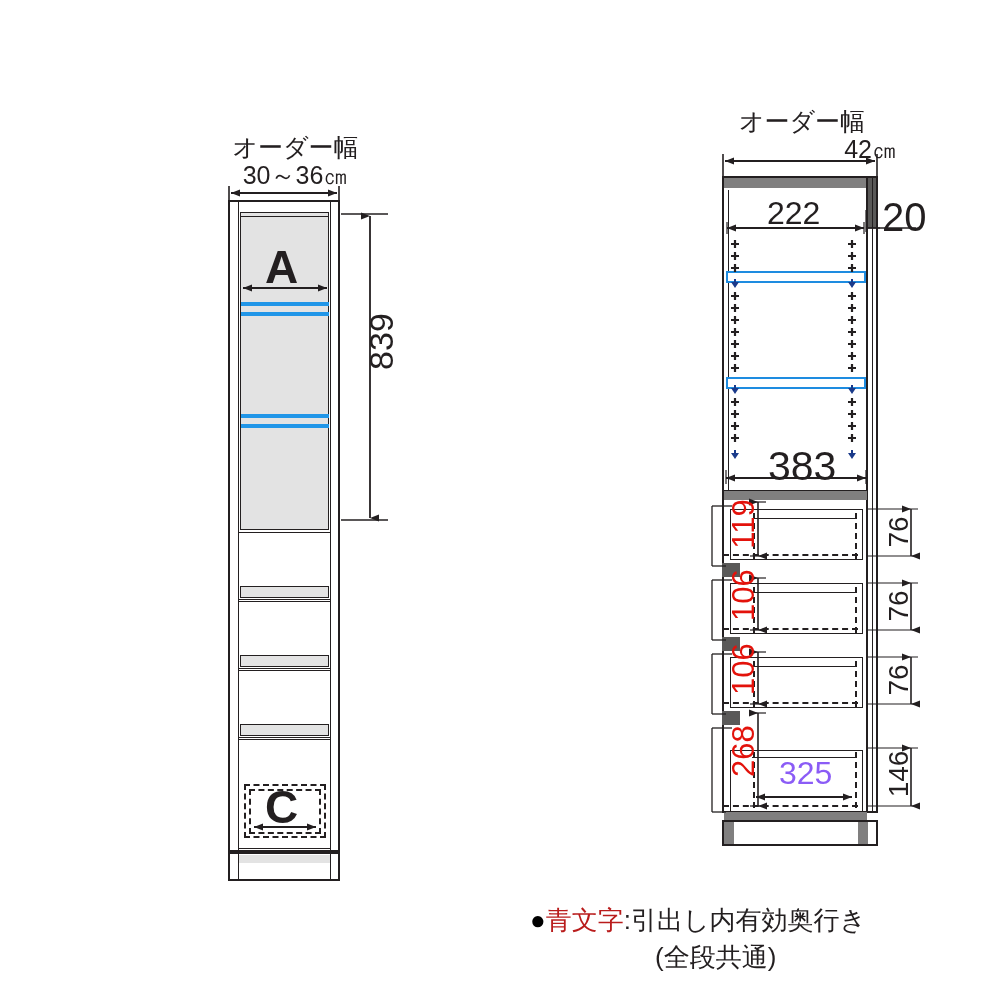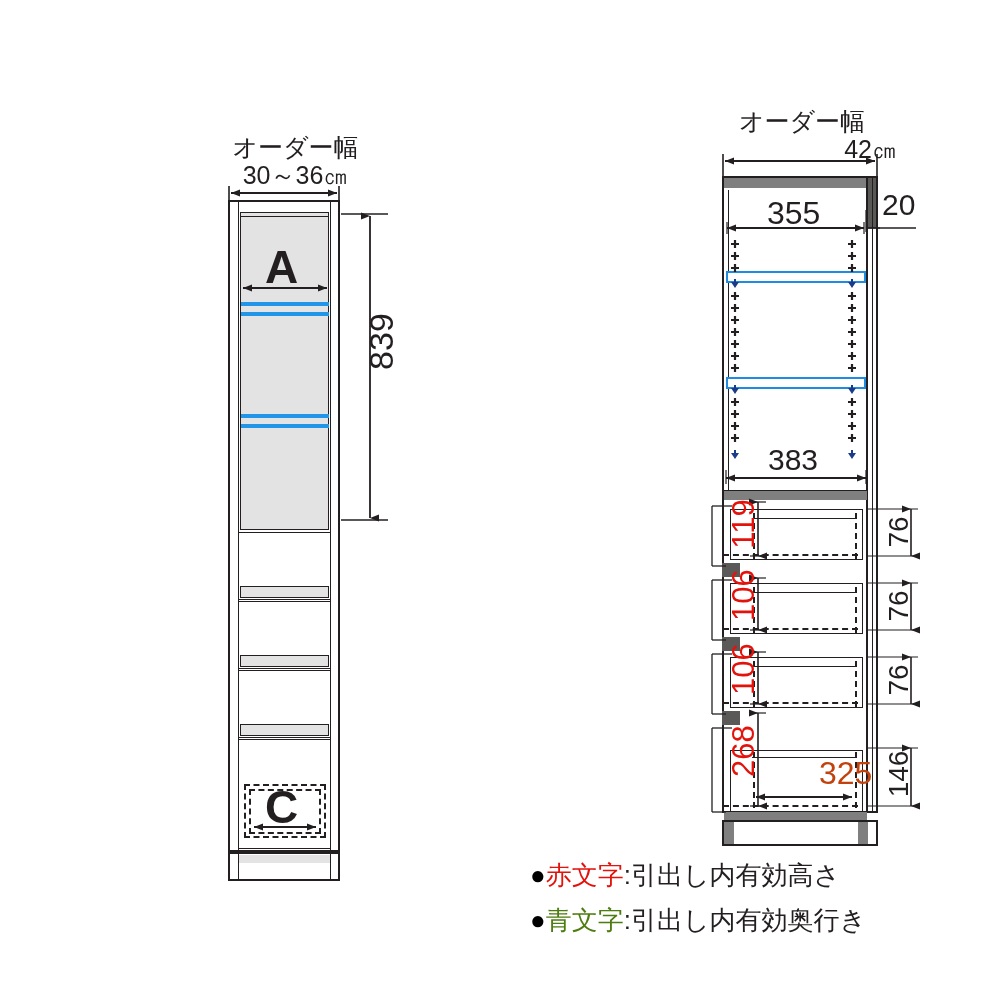--- a/index.html
+++ b/index.html
@@ -20,21 +20,21 @@
   
   .title{
     position:absolute;font-size:25px;letter-spacing:0px;
     font-weight:400;color:#231f20;white-space:nowrap;text-align:center;
   }
   .dimtxt{
     position:absolute;font-size:27px;color:#231f20;white-space:nowrap;
     letter-spacing:0px;
   }
   .dimtxt.red{color:#e3120b;}
-  .dimtxt.blue{color:#c2410c;margin-left:40px;}
+  .dimtxt.blue{color:#8b5cf6;}
   .rot90{transform:rotate(-90deg);}
   .letterbig{
     position:absolute;font-size:46px;font-weight:700;color:#231f20;
     white-space:nowrap;
   }
 
   
   .panel-gray{position:absolute;background:#e3e3e3;}
   .panel-dark{position:absolute;background:#807f7f;}
   .panel-darker{position:absolute;background:#5a5958;}
@@ -48,21 +48,21 @@
   .blueshelf{position:absolute;background:#ffffff;border:2px solid #1e8ce0;box-sizing:border-box;}
   .bluebar{position:absolute;background:#2196e8;}
 
   
   svg.ov{position:absolute;left:0;top:0;width:1000px;height:1000px;overflow:visible;pointer-events:none;}
 
   
   .legend{position:absolute;font-size:26px;white-space:nowrap;color:#231f20;}
   .legend .bullet{font-size:26px;color:#000;}
   .legend .red{color:#e3120b;}
-  .legend .blue{color:#4d7c0f;}
+  .legend .blue{color:#b91c1c;}
 </style>
 </head>
 <body>
 
 <div class="stage">
 
   <div class="abs">
 
     <div class="title" style="left:223px;top:131px;width:145px;text-align:center;">オーダー幅</div>
     <div class="title" style="left:223px;top:159px;width:145px;">30～36㎝</div>
@@ -324,36 +324,34 @@
 
       <line x1="911" y1="509" x2="911" y2="556" stroke="#231f20" stroke-width="1.6" marker-start="url(#arD)" marker-end="url(#arU)"></line>
       <line x1="911" y1="583" x2="911" y2="630" stroke="#231f20" stroke-width="1.6" marker-start="url(#arD)" marker-end="url(#arU)"></line>
       <line x1="911" y1="657" x2="911" y2="704" stroke="#231f20" stroke-width="1.6" marker-start="url(#arD)" marker-end="url(#arU)"></line>
       <line x1="911" y1="748" x2="911" y2="806" stroke="#231f20" stroke-width="1.6" marker-start="url(#arD)" marker-end="url(#arU)"></line>
     </g>
   </svg>
 
   <div class="dimtxt rot90" style="left:341px;top:322px;width:80px;text-align:center;font-size:34px;">839</div>
 
-  <div class="dimtxt" style="left:767px;top:195px;font-size:32px;">355</div>
-  <div class="dimtxt" style="left:882px;top:188px;font-size:30px;">20</div>
-  <div class="dimtxt" style="left:768px;top:443px;font-size:30px;">383</div>
+  <div class="dimtxt" style="left:767px;top:195px;font-size:32px;">222</div>
+  <div class="dimtxt" style="left:882px;top:195px;font-size:40px;">20</div>
+  <div class="dimtxt" style="left:768px;top:443px;font-size:41px;">383</div>
 
   <div class="dimtxt red rot90" style="left:716px;top:506px;width:56px;text-align:center;font-size:31px;">119</div>
   <div class="dimtxt red rot90" style="left:711px;top:577px;width:66px;text-align:center;font-size:31px;">106</div>
   <div class="dimtxt red rot90" style="left:711px;top:651px;width:66px;text-align:center;font-size:31px;">106</div>
   <div class="dimtxt red rot90" style="left:711px;top:733px;width:66px;text-align:center;font-size:31px;">268</div>
 
   <div class="dimtxt blue" style="left:779px;top:755px;font-size:32px;font-weight:500;">325</div>
 
   <div class="dimtxt rot90" style="left:870px;top:516px;width:58px;text-align:center;font-size:28px;">76</div>
   <div class="dimtxt rot90" style="left:870px;top:590px;width:58px;text-align:center;font-size:28px;">76</div>
   <div class="dimtxt rot90" style="left:870px;top:664px;width:58px;text-align:center;font-size:28px;">76</div>
   <div class="dimtxt rot90" style="left:866px;top:758px;width:66px;text-align:center;font-size:28px;">146</div>
 
-  <div class="legend" style="left:530px;top:858px;">
-    <span class="bullet">●</span><span class="red">赤文字</span><span>:引出し内有効高さ</span>
-  </div>
   <div class="legend" style="left:530px;top:903px;">
     <span class="bullet">●</span><span class="blue">青文字</span><span>:引出し内有効奥行き</span>
   </div>
+  <div class="legend" style="left:655px;top:940px;">(全段共通)</div>
 
 </div>
 
 </body></html>

